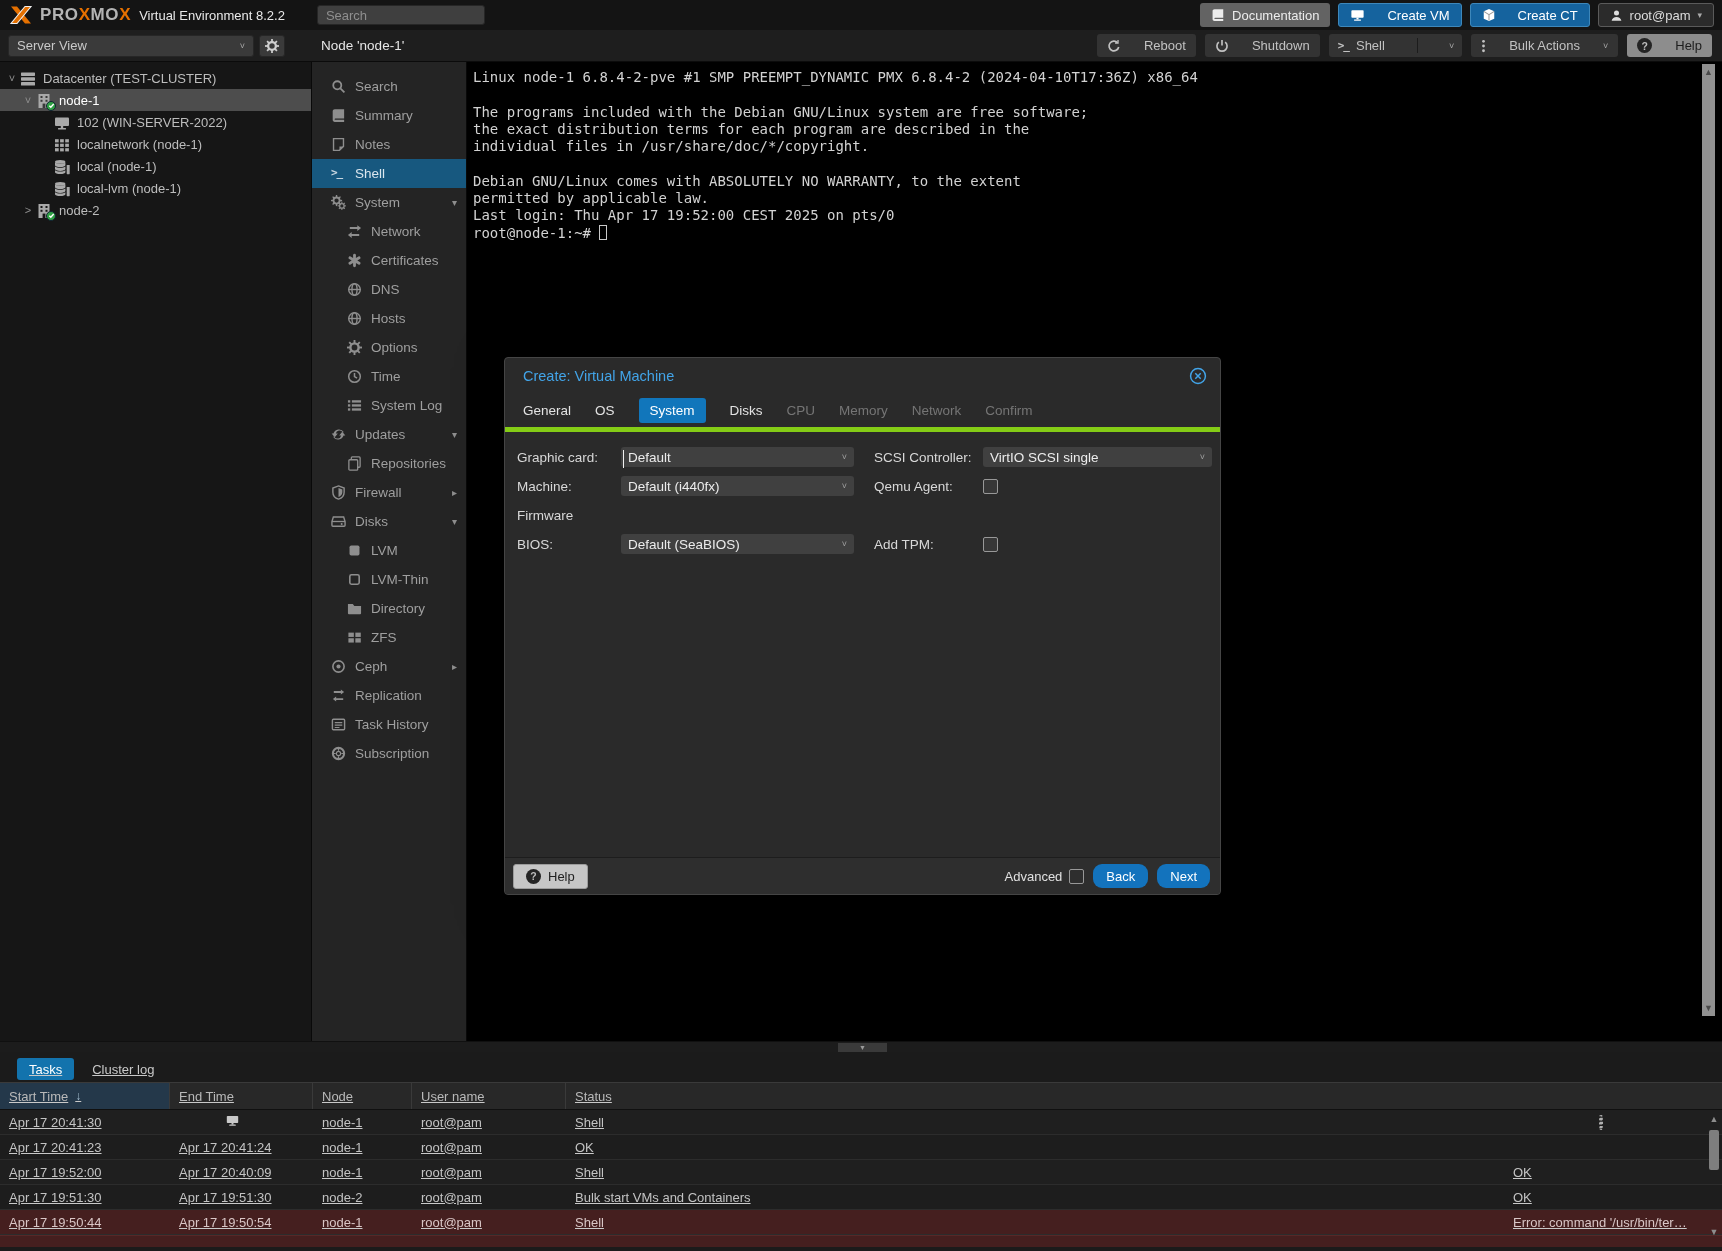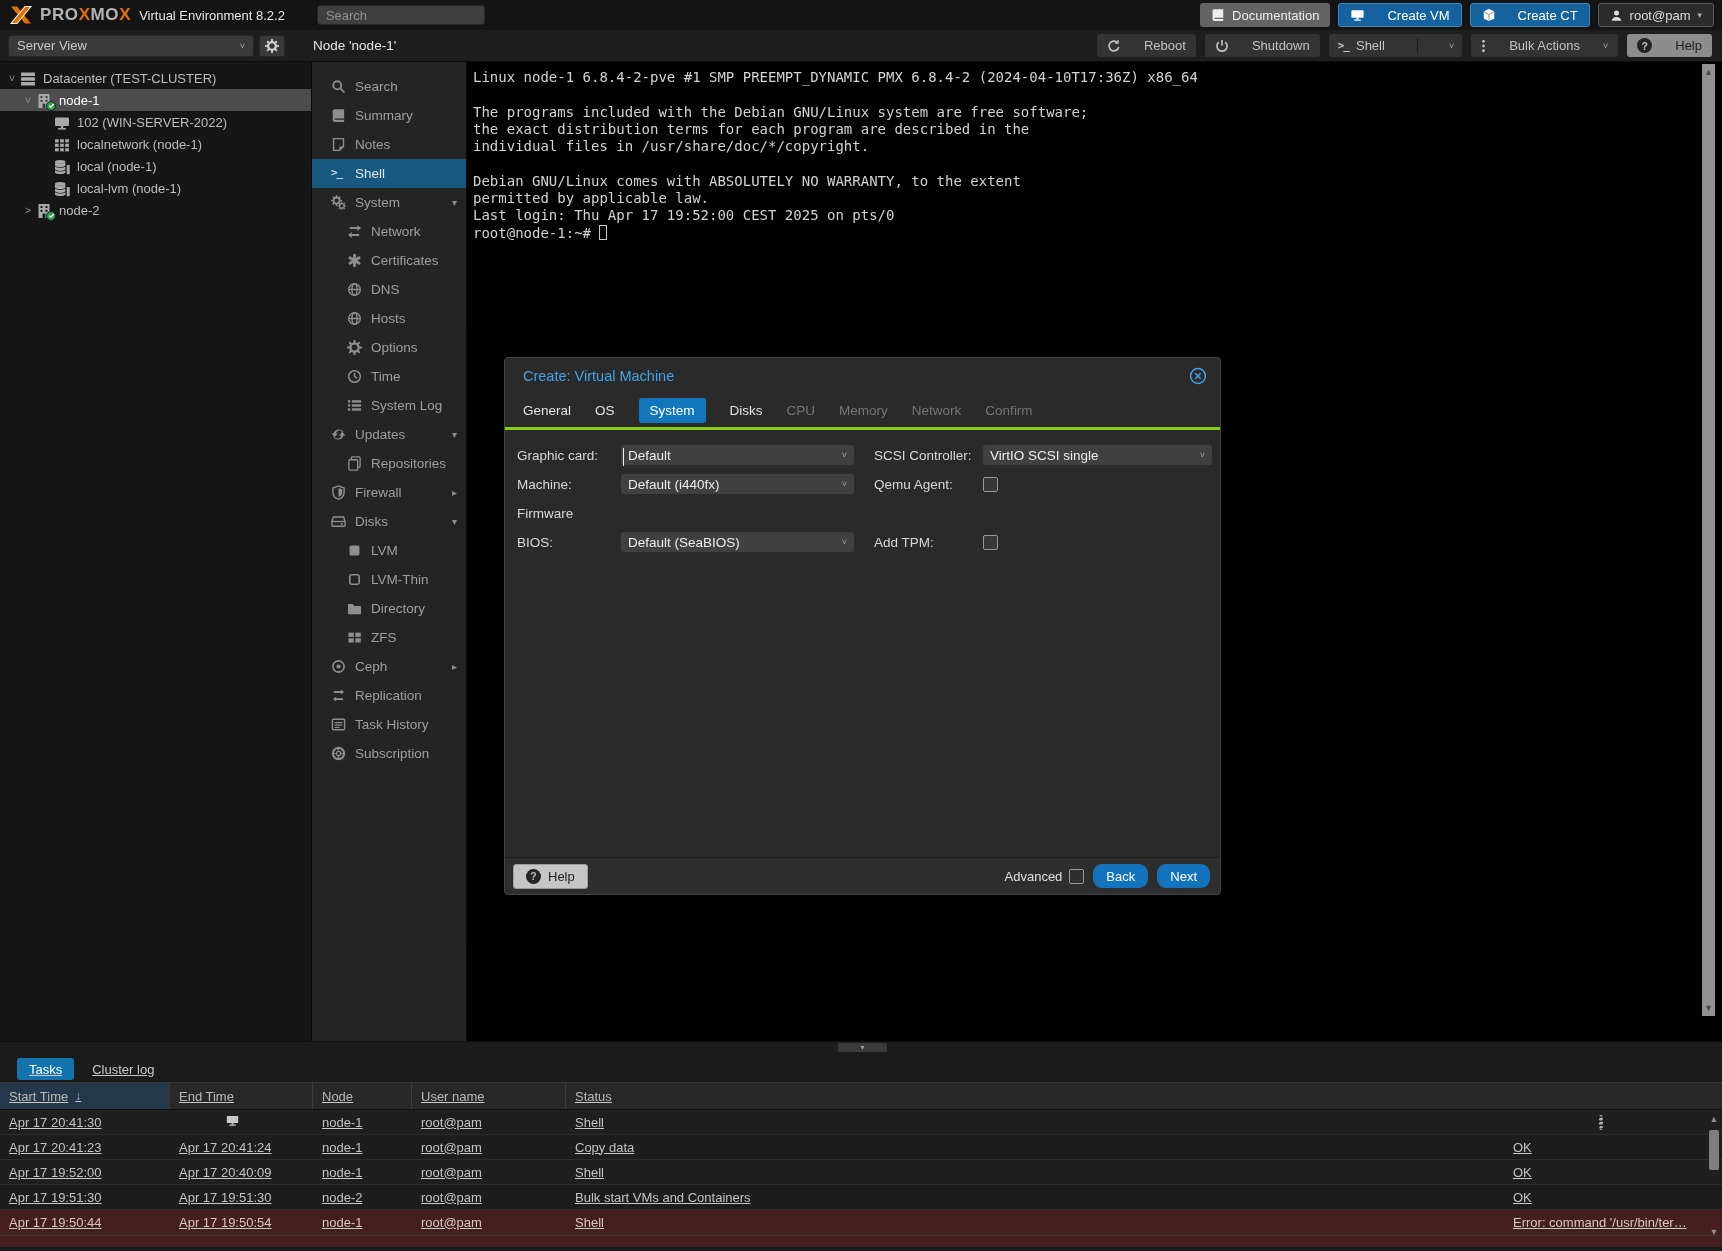--- a/index.html
+++ b/index.html
@@ -26,21 +26,21 @@
   .chev { font-size:9px; color:#aaa; }
 
   
   .toolbar { height:32px; background:#1e1e1e; border-bottom:1px solid #0b0b0b; display:flex; align-items:center; }
   .tb-left { width:311px; flex:none; display:flex; align-items:center; padding-left:8px; gap:5px; }
   .view-select { width:246px; height:22px; background:#3a3a3a; border:1px solid #262626; border-radius:3px;
      display:flex; align-items:center; padding:0 8px; font-size:13px; color:#c9c9c9; }
   .view-select .chev { margin-left:auto; }
   .tb-gear { width:26px; height:22px; background:#3a3a3a; border:1px solid #262626; border-radius:3px;
      display:flex; align-items:center; justify-content:center; color:#cfcfcf; }
-  .node-title { margin-left:2px; font-size:13.5px; color:#e6e6e6; }
+  .node-title { margin-left:10px; font-size:13.5px; color:#e6e6e6; }
   .tb-right { margin-left:auto; display:flex; gap:9px; align-items:center; padding-right:10px; }
   .btn-dark { background:#333333; color:#c2c2c2; height:23px; border-radius:3px; display:flex;
      align-items:center; gap:23px; padding:0 10px; font-size:13px; }
   .btn-split { padding:0; }
   .btn-split .seg { display:flex; align-items:center; gap:7px; padding:0 9px; height:100%; }
   .btn-split .div { width:1px; height:15px; background:#1c1c1c; }
   .btn-split .seg2 { padding:0 8px; }
   .btn-help-top { background:#8d8d8d; color:#1d1d1d; }
   .qbub { width:15px; height:15px; border-radius:50%; background:#242424; color:#bdbdbd; font-size:10.5px;
      font-weight:bold; display:flex; align-items:center; justify-content:center; }
@@ -106,21 +106,21 @@
   
   .dialog { position:absolute; left:504px; top:357px; width:717px; height:538px; background:#2a2a2a;
      border:1px solid #454545; border-radius:4px; box-shadow:0 10px 45px rgba(0,0,0,.78);
      display:flex; flex-direction:column; z-index:50; }
   .dlg-title { height:36px; display:flex; align-items:center; padding:0 13px 0 18px; font-size:14.5px; color:#42a4e8; }
   .dlg-close { margin-left:auto; width:18px; height:18px; color:#42a4e8; }
   .dlg-tabs { display:flex; gap:24px; align-items:center; height:33px; padding-left:18px; font-size:13.5px; }
   .dtab { color:#e3e3e3; }
   .dtab.disabled { color:#757575; }
   .dtab.active { background:#1176bb; color:#fff; padding:5px 11px; border-radius:3px; }
-  .dlg-body { flex:1; border-top:3px solid #84cc16; padding:13px 10px 0 12px; font-size:13.5px; color:#d8d8d8; }
+  .dlg-body { flex:1; border-top:5px solid #84cc16; padding:13px 10px 0 12px; font-size:13.5px; color:#d8d8d8; }
   .frow { display:grid; grid-template-columns:104px 233px 20px 109px 229px; height:24px; margin-bottom:5px; align-items:center; }
   .flabel { padding-right:6px; }
   .combo { position:relative; height:20px; background:#404040; border-radius:3px; color:#ececec;
      display:flex; align-items:center; padding:0 22px 0 7px; }
   .combo .chev { position:absolute; right:7px; color:#a2a2a2; }
   .caret { position:absolute; left:2px; top:3px; width:1px; height:18px; background:#f0f0f0; }
   .cbx { width:15px; height:15px; border:1px solid #989898; border-radius:2px; background:#373737; }
   .sect { height:24px; margin-bottom:5px; display:flex; align-items:center; color:#d8d8d8; }
   .dlg-footer { height:37px; background:#2e2e2e; border-top:1px solid #1d1d1d; border-radius:0 0 4px 4px;
      display:flex; align-items:center; padding:0 10px 0 8px; gap:9px; }
@@ -651,21 +651,20 @@
         <div><span>node-1</span></div>
         <div><span>root@pam</span></div>
         <div><span>Shell</span></div>
         <div><span class="spinner"></span></div>
       </div>
       <div class="trow grid6">
         <div><span>Apr 17 20:41:23</span></div>
         <div><span>Apr 17 20:41:24</span></div>
         <div><span>node-1</span></div>
         <div><span>root@pam</span></div>
-        <div><span>Copy data</span></div>
         <div><span>OK</span></div>
       </div>
       <div class="trow grid6">
         <div><span>Apr 17 19:52:00</span></div>
         <div><span>Apr 17 20:40:09</span></div>
         <div><span>node-1</span></div>
         <div><span>root@pam</span></div>
         <div><span>Shell</span></div>
         <div><span>OK</span></div>
       </div>

